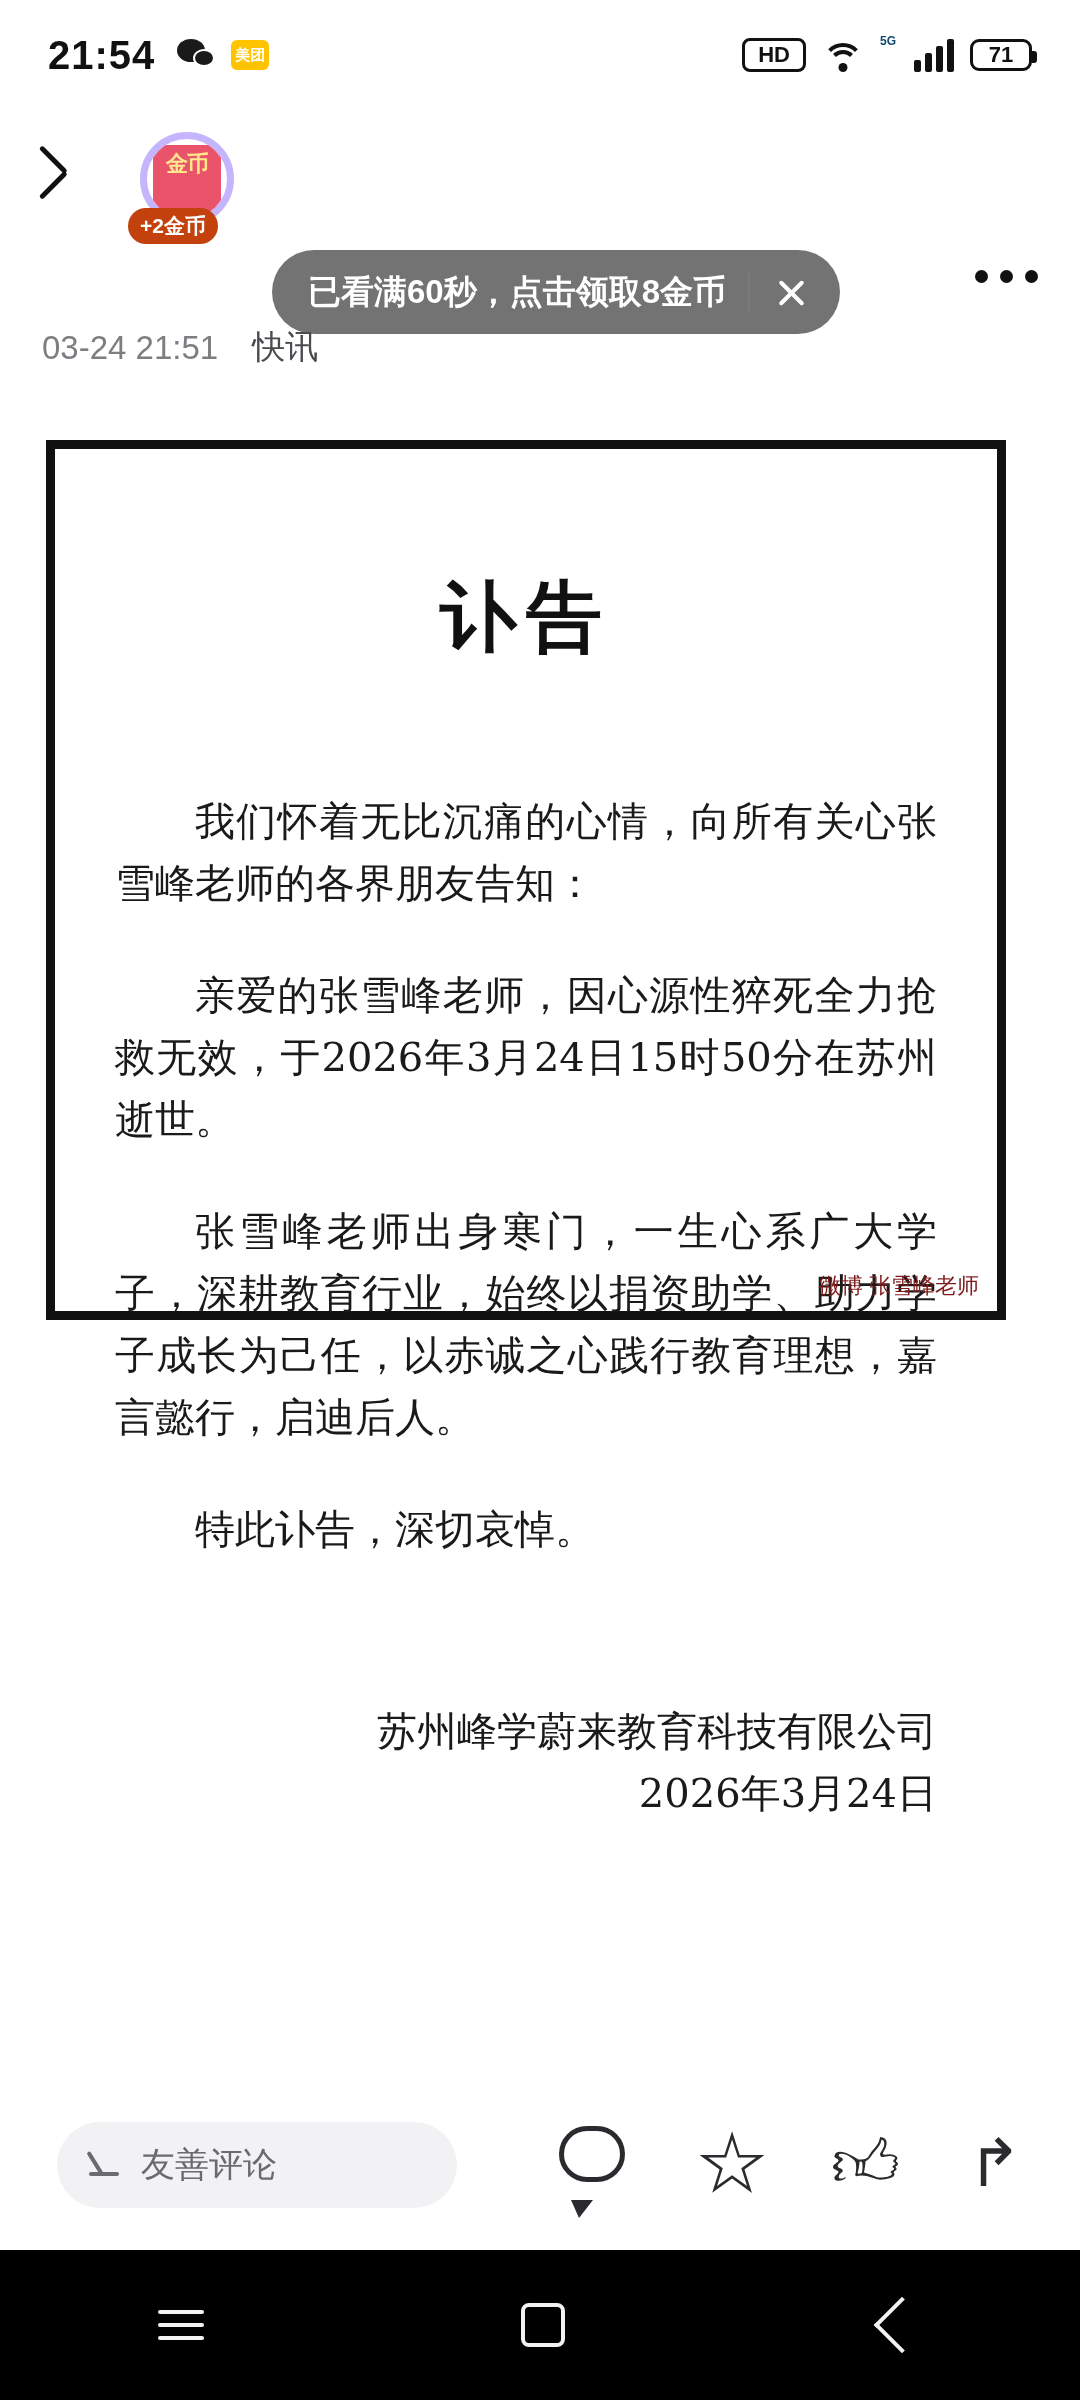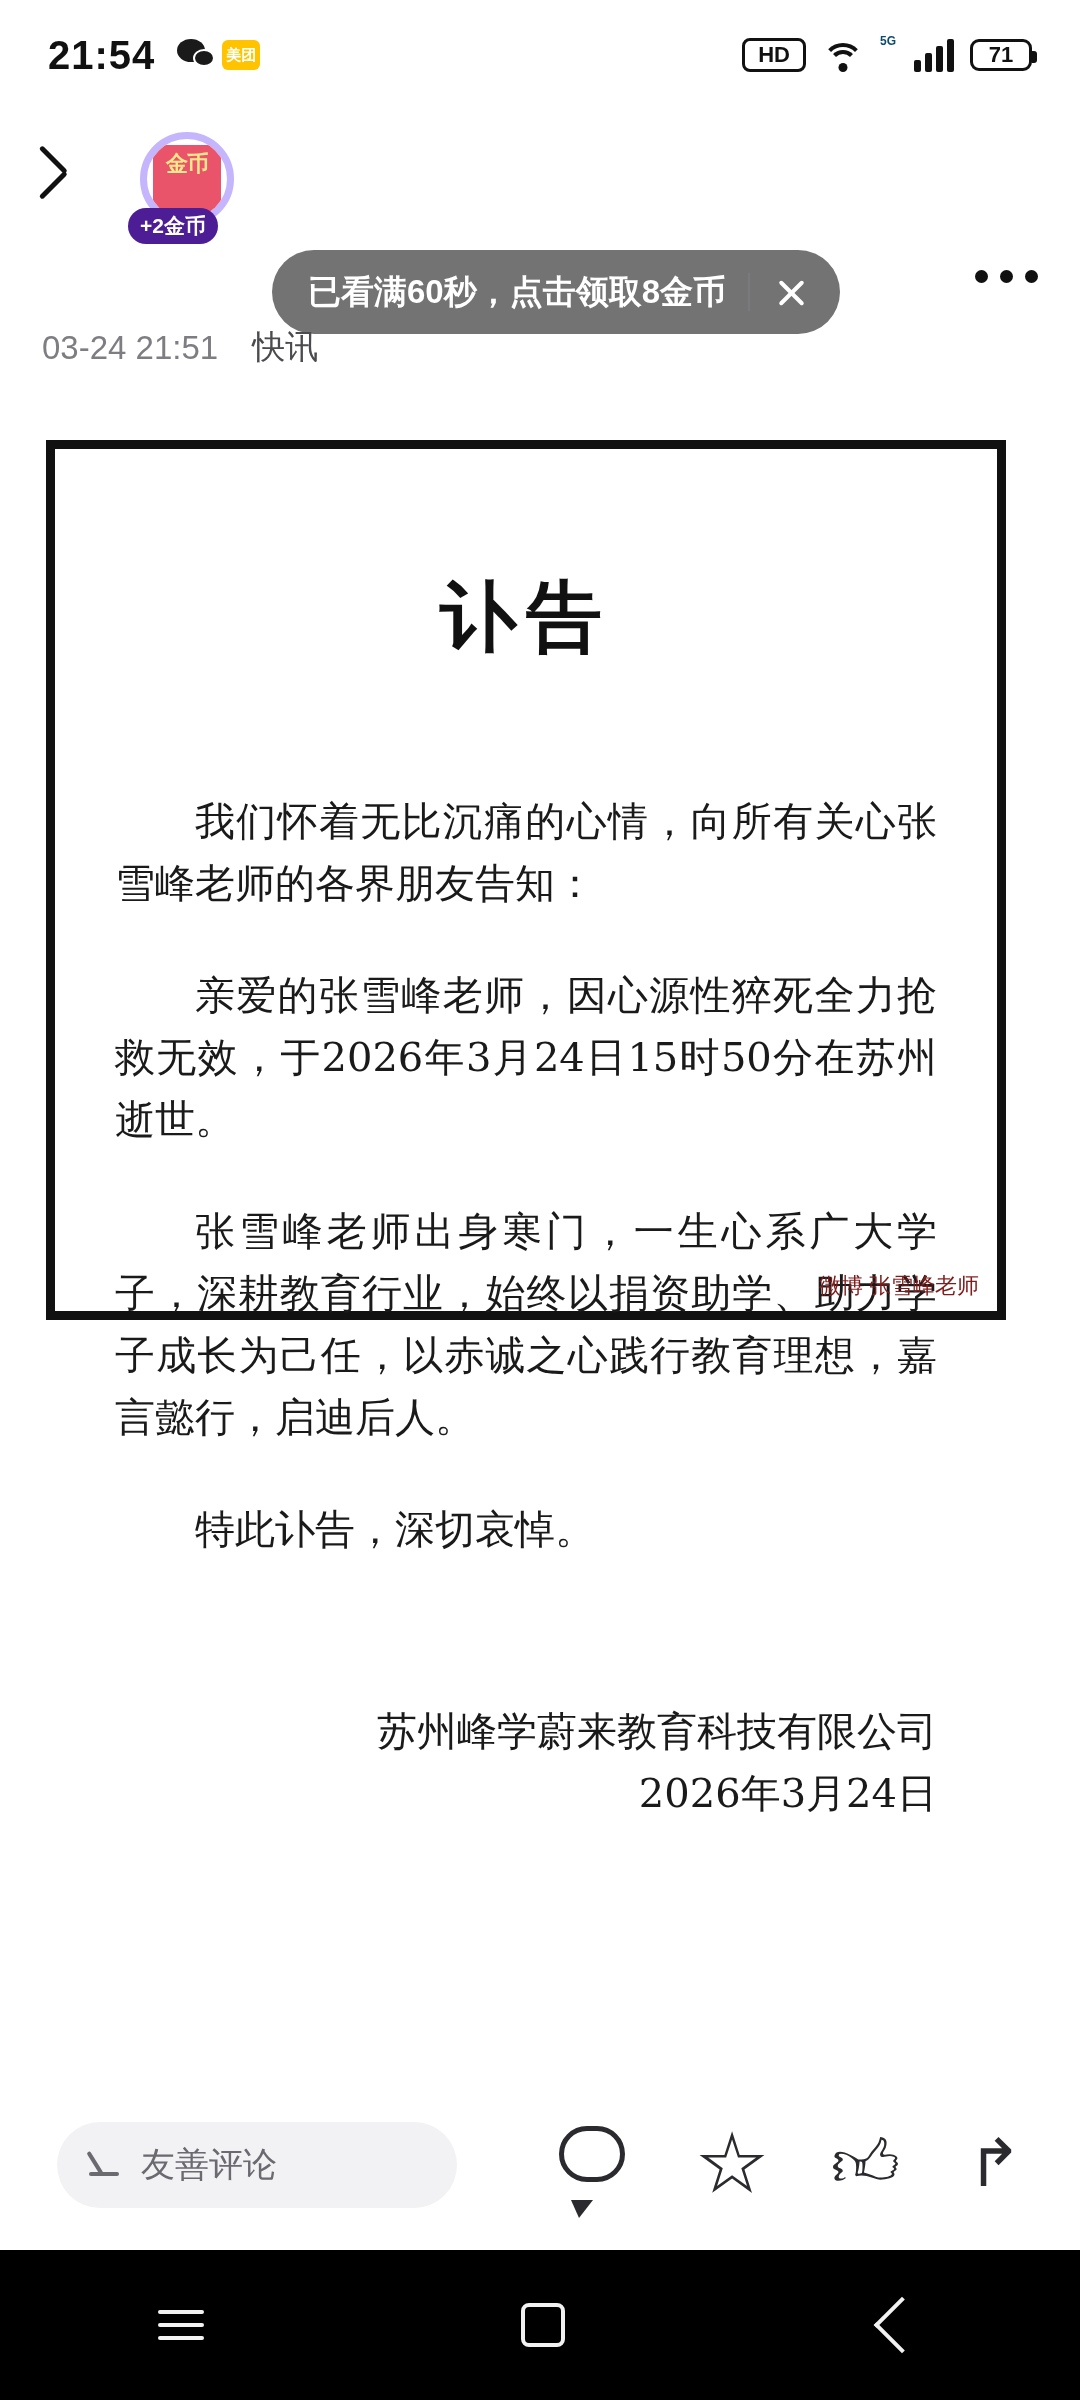--- a/index.html
+++ b/index.html
@@ -10,21 +10,21 @@
     overflow:hidden;
   }
   .screen { position:relative; width:1080px; height:2400px; background:#fff; }
 
   
   .statusbar {
     position:absolute; top:0; left:0; width:1080px; height:110px;
     display:flex; align-items:center; padding:0 48px;
   }
   .sb-time { font-size:40px; font-weight:600; color:#111; letter-spacing:1px; }
-  .sb-left-icons { display:flex; align-items:center; gap:5px; margin-left:22px; }
+  .sb-left-icons { display:flex; align-items:center; gap:14px; margin-left:22px; }
   .wechat-ic { width:40px; height:32px; position:relative; }
   .wechat-ic .b1, .wechat-ic .b2 {
     position:absolute; background:#1a1a1a; border-radius:50%;
   }
   .wechat-ic .b1 { width:28px; height:23px; left:0; top:0; }
   .wechat-ic .b2 { width:22px; height:18px; left:16px; top:10px; border:2px solid #fff; }
   .meituan-ic {
     width:38px; height:30px; background:#ffc300; border-radius:6px;
     color:#fff; font-size:15px; line-height:30px; text-align:center; font-weight:700;
   }
@@ -75,21 +75,21 @@
     overflow:hidden;
   }
   .coin-inner {
     position:absolute; left:6px; top:6px; width:68px; height:68px;
     background:#e9546b; border-radius:10px; color:#ffe98a;
     font-size:22px; font-weight:700; text-align:center; line-height:26px;
     padding-top:6px; letter-spacing:-1px;
   }
   .coin-tag {
     position:absolute; left:0; top:76px; height:36px; padding:0 12px;
-    background:#4c1d95; border-radius:18px; color:#fff;
+    background:#c2410c; border-radius:18px; color:#fff;
     font-size:21px; line-height:36px; font-weight:600; white-space:nowrap;
   }
   .toast {
     position:absolute; left:272px; top:132px; height:84px;
     background:#737373; border-radius:42px;
     display:flex; align-items:center; padding:0 12px 0 36px;
   }
   .toast-text { color:#fff; font-size:33px; font-weight:600; white-space:nowrap; }
   .toast-sep { width:2px; height:38px; background:#7a7a7e; margin:0 18px 0 22px; }
   .toast-close { width:46px; height:46px; position:relative; margin-right:14px; }

